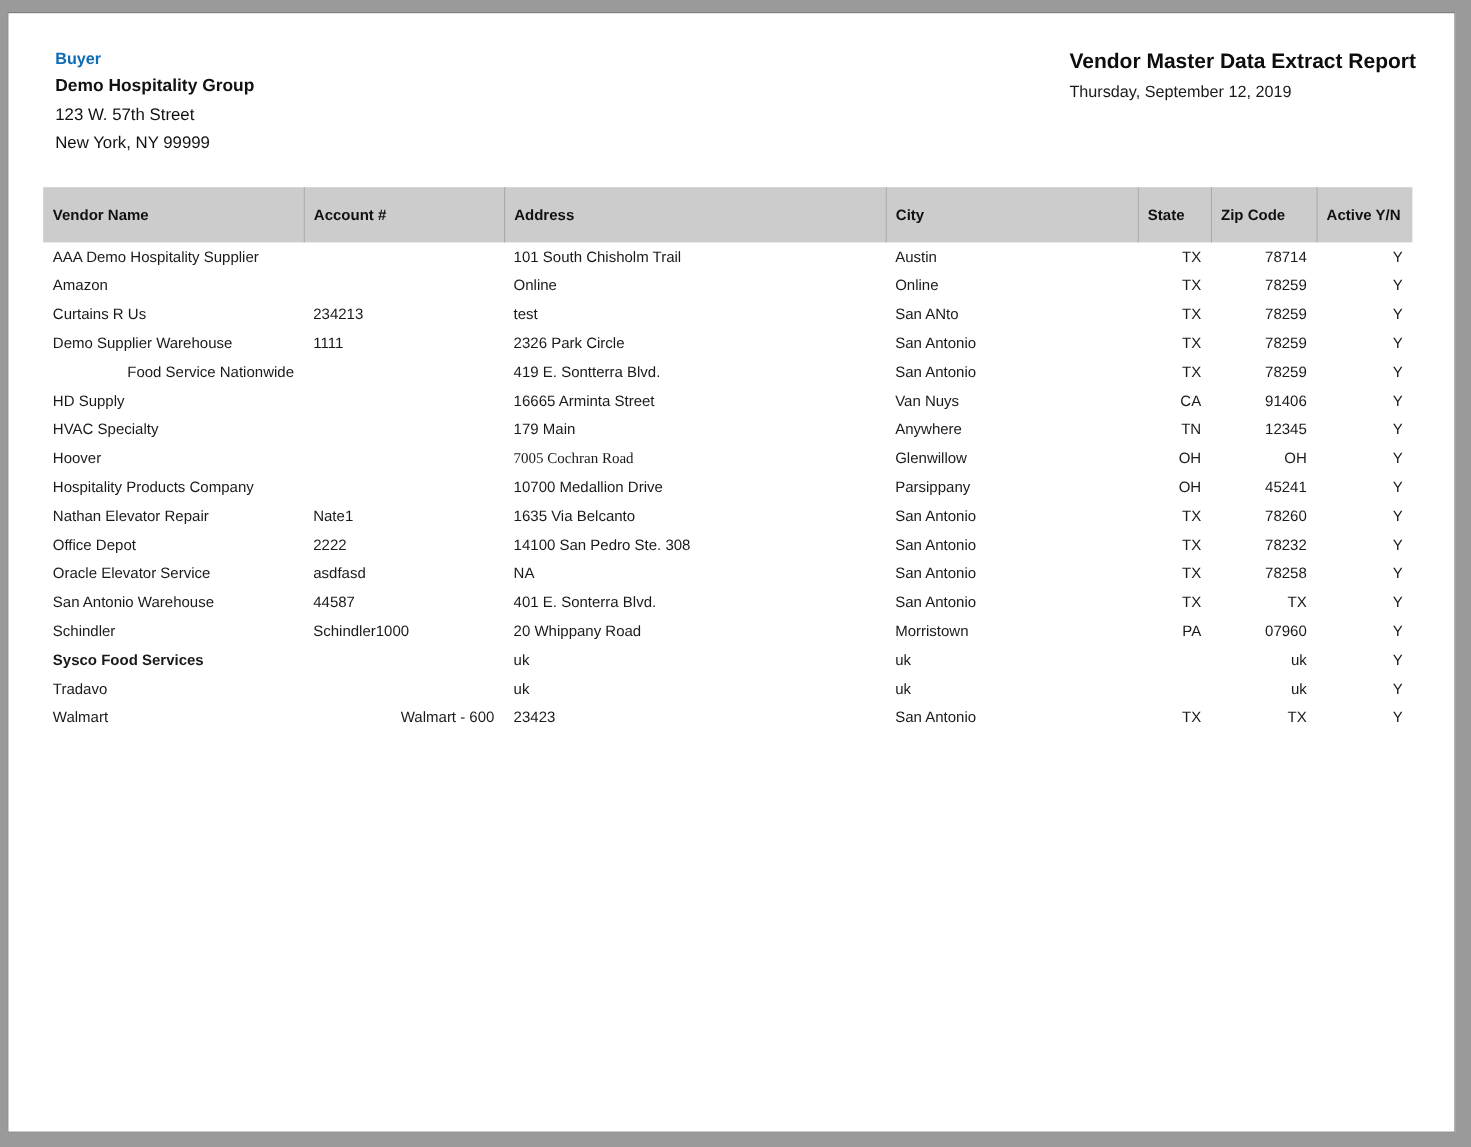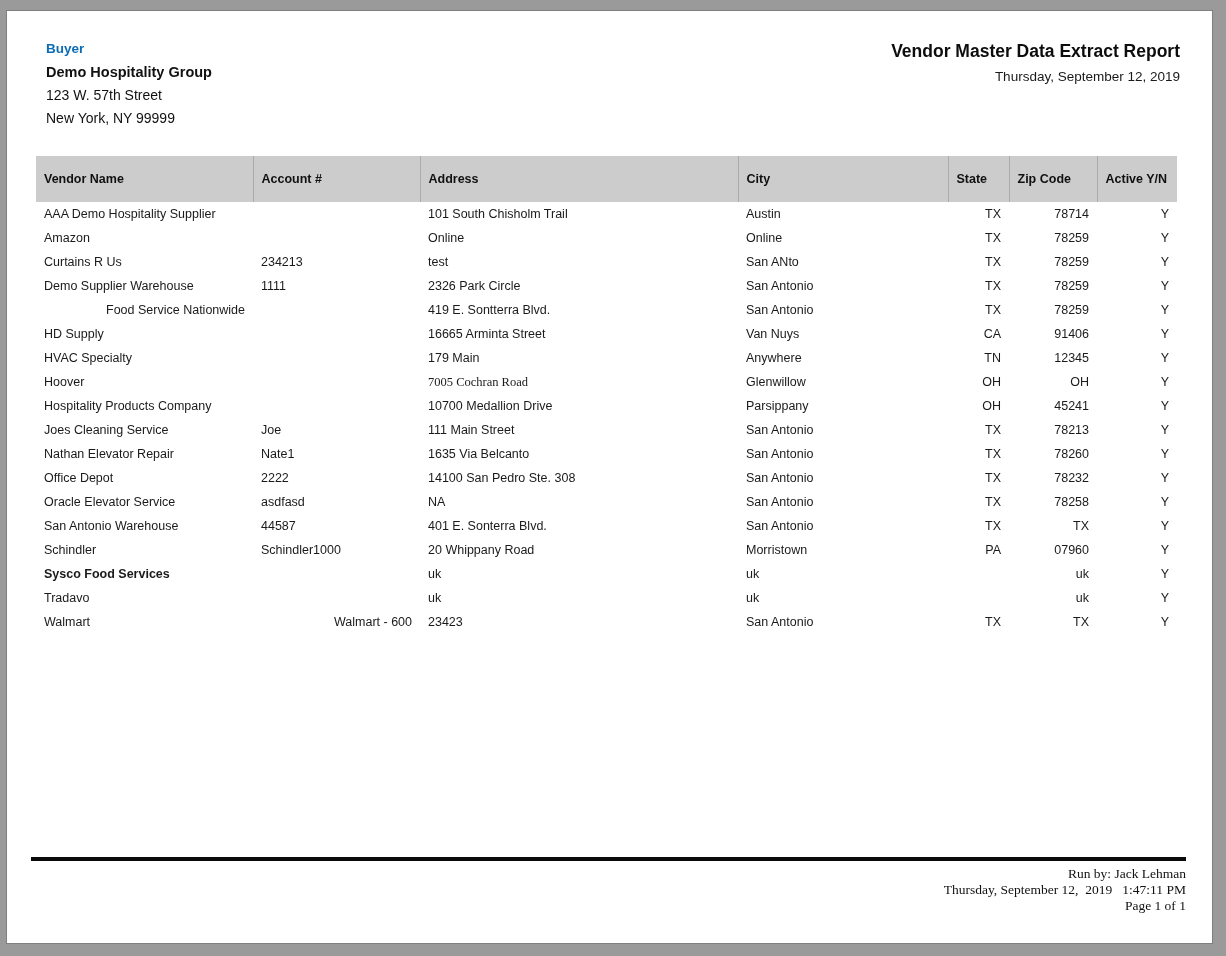--- a/index.html
+++ b/index.html
@@ -7,21 +7,21 @@
               font-family:"Liberation Sans", sans-serif; }
   .page { position:absolute; left:6px; top:10px; width:1207px; height:934px;
           background:#ffffff; border:1px solid #7f7f7f; }
 
   
   .rpt-header { display:flex; justify-content:space-between; margin:30px 32px 0 33px; }
   .buyer-label { color:#0e6cb5; font-weight:bold; font-size:13.5px; margin-left:6px; margin-bottom:8px; }
   .company { font-weight:bold; font-size:14.5px; margin-left:6px; margin-bottom:7px; color:#111; }
   .addr { font-size:14px; margin-left:6px; margin-bottom:7px; color:#111; }
   .rpt-title { font-weight:bold; font-size:17.5px; color:#0d0d0d; text-align:right; }
-  .rpt-date { font-size:13.5px; color:#1a1a1a; text-align:right; margin-top:7px; }
+  .rpt-date { font-size:13.5px; color:#1a1a1a; text-align:left; margin-top:7px; }
 
   
   table.vendors { border-collapse:collapse; table-layout:fixed; width:1141px; margin:23px 0 0 29px; }
   table.vendors th { background:#cccccc; font-size:12.5px; font-weight:bold; color:#111;
                      height:24px; padding:16px 8px; text-align:left; }
   table.vendors th + th { border-left:1px solid #ababab; }
   table.vendors td { font-size:12.5px; color:#1a1a1a; height:24px; padding:0 8px;
                      overflow:hidden; white-space:nowrap; }
   th.al-right { text-align:right; }
 
@@ -148,29 +148,20 @@
         <tr>
           <td style="text-align: left;">Hospitality Products Company</td>
           <td style="text-align: left;"></td>
           <td style="text-align: left;">10700 Medallion Drive</td>
           <td style="text-align: left;">Parsippany</td>
           <td style="text-align: right;">OH</td>
           <td style="text-align: right;">45241</td>
           <td style="text-align: right;">Y</td>
         </tr>
         <tr>
-          <td style="text-align: left;">Joes Cleaning Service</td>
-          <td style="text-align: left;">Joe</td>
-          <td style="text-align: left;">111 Main Street</td>
-          <td style="text-align: left;">San Antonio</td>
-          <td style="text-align: right;">TX</td>
-          <td style="text-align: right;">78213</td>
-          <td style="text-align: right;">Y</td>
-        </tr>
-        <tr>
           <td style="text-align: left;">Nathan Elevator Repair</td>
           <td style="text-align: left;">Nate1</td>
           <td style="text-align: left;">1635 Via Belcanto</td>
           <td style="text-align: left;">San Antonio</td>
           <td style="text-align: right;">TX</td>
           <td style="text-align: right;">78260</td>
           <td style="text-align: right;">Y</td>
         </tr>
         <tr>
           <td style="text-align: left;">Office Depot</td>
@@ -231,22 +222,14 @@
           <td style="text-align: right;">Walmart - 600</td>
           <td style="text-align: left;">23423</td>
           <td style="text-align: left;">San Antonio</td>
           <td style="text-align: right;">TX</td>
           <td style="text-align: right;">TX</td>
           <td style="text-align: right;">Y</td>
         </tr>
       </tbody>
   </table>
 
-  <div class="rpt-footer">
-    <div class="footer-rule"></div>
-    <div class="footer-lines">
-      <div>Run by: Jack Lehman</div>
-      <div>Thursday, September 12,  2019   1:47:11 PM</div>
-      <div>Page 1 of 1</div>
-    </div>
-  </div>
 
 </div>
 
 </body></html>

